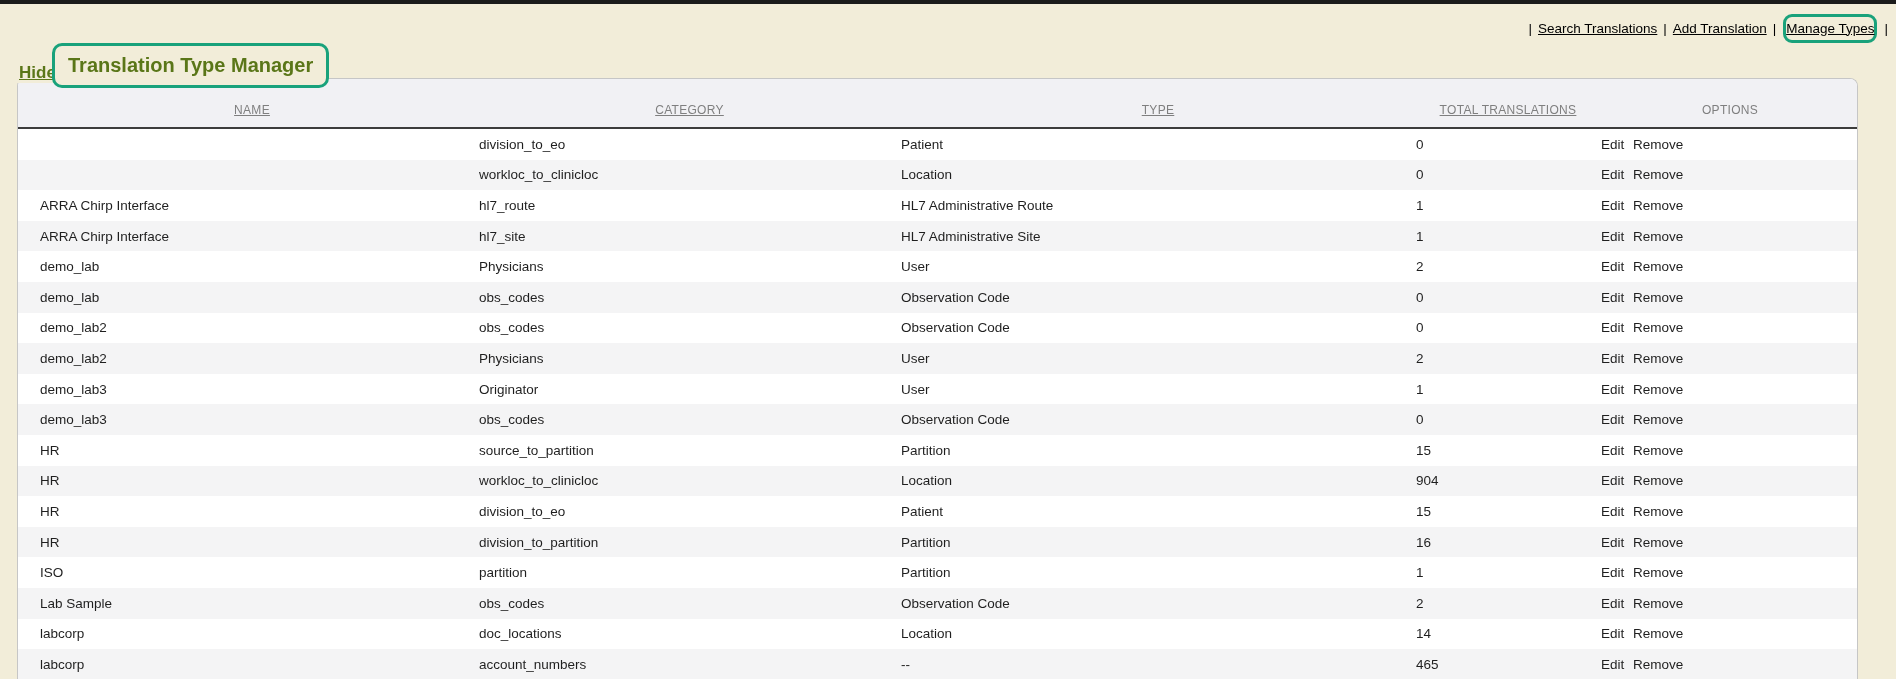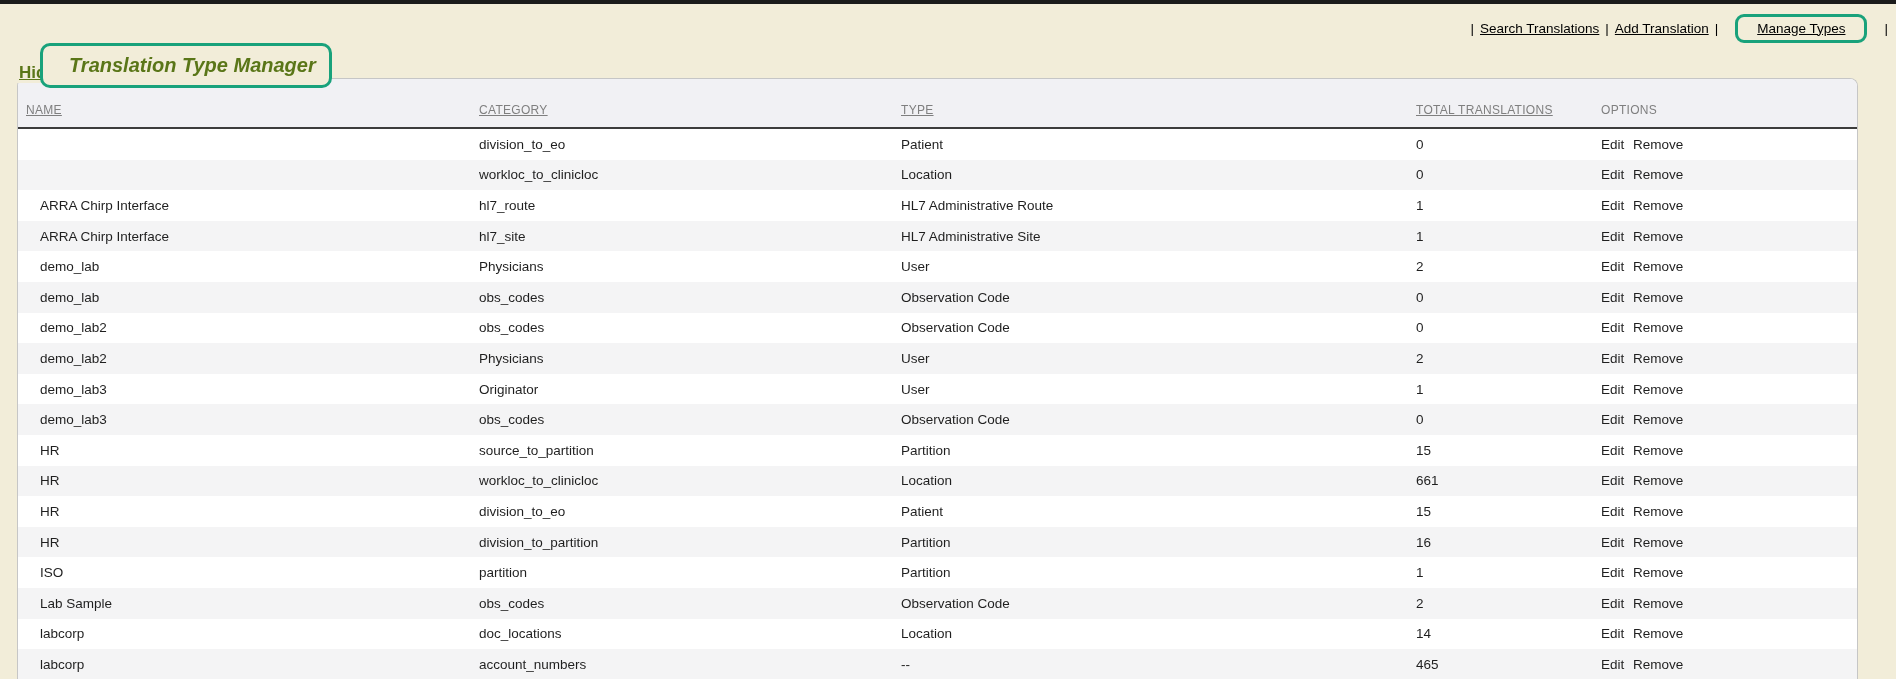--- a/index.html
+++ b/index.html
@@ -15,54 +15,54 @@
   .top-nav{
     position:absolute;top:11px;right:8px;height:34px;
     display:flex;align-items:center;gap:6px;
     font-size:13.5px;color:#000;white-space:nowrap;
   }
   .top-nav a{color:#000;text-decoration:underline;cursor:pointer;}
   .top-nav .sep{color:#000;text-decoration:none;}
   .hl-box{
     display:inline-flex;align-items:flex-start;
     border:3px solid #19a27b;border-radius:9px;
-    padding:4px 19px;margin:0 11px;background:transparent;
+    padding:4px 0;margin:0 1px;background:transparent;
   }
 
   
   .hide-link{
     position:absolute;left:17px;top:63px;z-index:3;
     font-size:17px;font-weight:bold;color:#5a7618;
     text-decoration:underline;background:#f2edd9;padding:0 2px;cursor:pointer;
   }
   .title-box{
-    position:absolute;left:40px;top:43px;z-index:3;
+    position:absolute;left:52px;top:43px;z-index:3;
     border:3px solid #19a27b;border-radius:10px;
-    background:#f2edd9;padding:5px 13px 6px 26px;font-style:italic;
+    background:#f2edd9;padding:5px 13px 6px 13px;
   }
   .title-box h1{
     margin:0;font-size:20px;font-weight:bold;color:#5a7618;line-height:28px;
   }
 
   
   .panel{
     position:absolute;left:17px;top:78px;width:1841px;height:601px;
     background:#ffffff;border:1px solid #c6c6c6;border-bottom:none;
     border-radius:8px 8px 0 0;overflow:hidden;box-sizing:border-box;
   }
   table.grid{border-collapse:collapse;table-layout:fixed;width:1841px;}
   .grid col.c-name{width:460px;}
   .grid col.c-category{width:422px;}
   .grid col.c-type{width:515px;}
   .grid col.c-total{width:185px;}
   .grid col.c-options{width:259px;}
   .grid th{
     height:38px;background:#f1f1f4;
     font-size:12px;font-weight:normal;color:#7f7f7f;
-    text-align:left;vertical-align:bottom;
+    text-align:center;vertical-align:bottom;
     padding:0 0 10px 1px;letter-spacing:.3px;
     border-bottom:2px solid #3c3c3c;white-space:nowrap;
   }
   .grid th:first-child{padding-left:8px;}
   .grid th.sortable{text-decoration:underline;cursor:pointer;}
   .grid td{
     height:30.6px;padding:0 0 0 1px;
     font-size:13.5px;color:#1f1f1f;vertical-align:middle;white-space:nowrap;
     overflow:hidden;
   }
@@ -219,21 +219,21 @@
     <td>15</td>
     <td>
       <a class="opt">Edit</a>
       <a class="opt">Remove</a>
     </td>
   </tr>
         <tr class="alt">
     <td>HR</td>
     <td>workloc_to_clinicloc</td>
     <td>Location</td>
-    <td>661</td>
+    <td>904</td>
     <td>
       <a class="opt">Edit</a>
       <a class="opt">Remove</a>
     </td>
   </tr>
         <tr>
     <td>HR</td>
     <td>division_to_eo</td>
     <td>Patient</td>
     <td>15</td>

